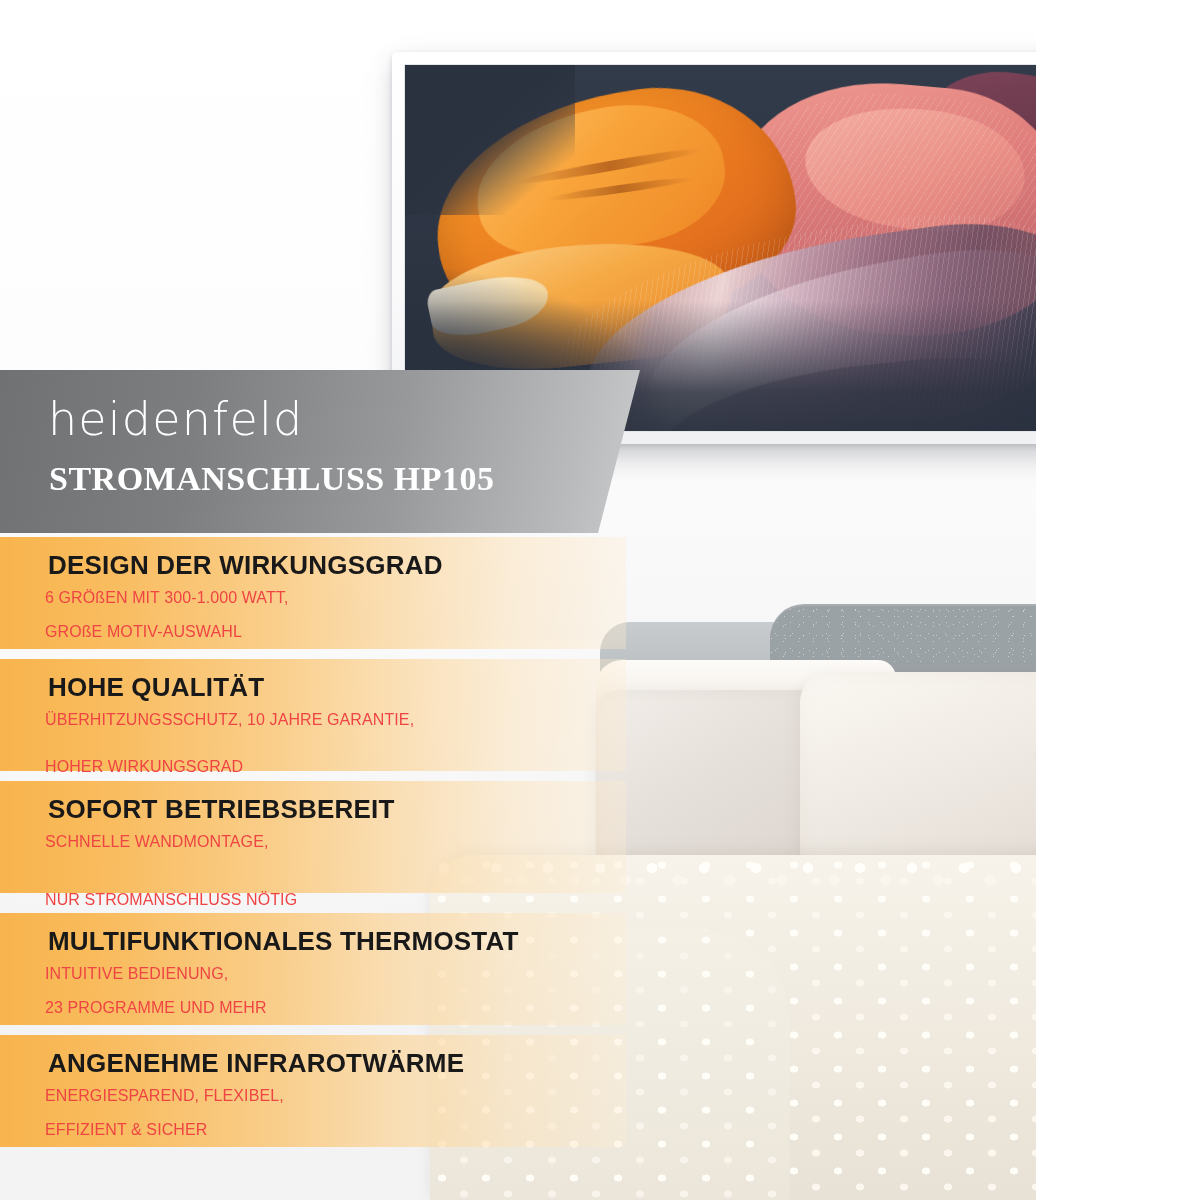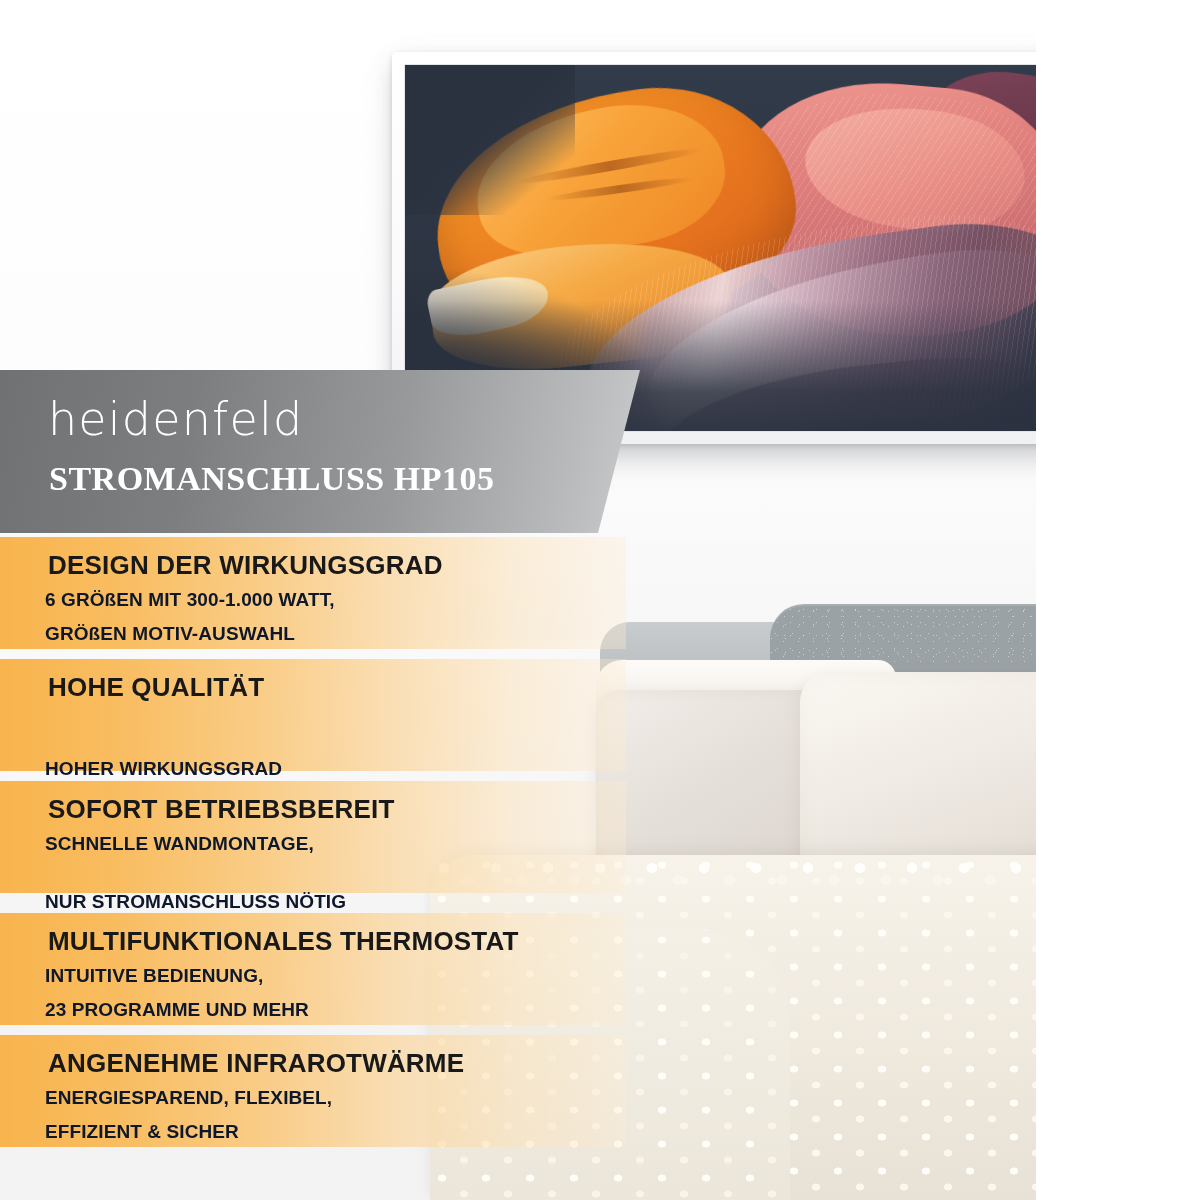--- a/index.html
+++ b/index.html
@@ -300,22 +300,22 @@
        rgba(251,214,157,.72) 64%,
        rgba(252,226,185,.52) 82%,
        rgba(253,236,210,.34) 100%);
   }
   .bar-title {
     position:absolute; left:48px; font-weight:700; color:#191919;
     font-size:26px; letter-spacing:.2px; line-height:1;
     white-space:nowrap;
   }
   .bar-l1, .bar-l2 {
-    position:absolute; left:45px; font-weight:700; color:#0f172a;
-    font-size:19px; letter-spacing:.1px; line-height:1;
+    position:absolute; left:45px; font-weight:400; color:#ef4444;
+    font-size:16px; letter-spacing:.1px; line-height:1;
     white-space:nowrap;
   }
   .b0 { top:537px; } .b1 { top:659px; } .b2 { top:781px; }
   .b3 { top:913px; } .b4 { top:1035px; }
 </style>
 </head>
 <body>
 
 <div id="stage">
 
@@ -367,24 +367,25 @@
     </div>
   </div>
 
   <div class="banner"></div>
   <div class="brand">heidenfeld</div>
   <div class="subtitle">STROMANSCHLUSS HP105</div>
 
   <div class="bar b0"></div>
   <div class="bar-title b0" style="top:552px;">DESIGN DER WIRKUNGSGRAD</div>
   <div class="bar-l1" style="top:590px;">6 GRÖßEN MIT 300-1.000 WATT,</div>
-  <div class="bar-l2" style="top:624px;">GRÖßEN MOTIV-AUSWAHL</div>
+  <div class="bar-l2" style="top:624px;">GROßE MOTIV-AUSWAHL</div>
 
   <div class="bar b1"></div>
   <div class="bar-title" style="top:674px;">HOHE QUALITÄT</div>
+  <div class="bar-l1" style="top:712px;">ÜBERHITZUNGSSCHUTZ, 10 JAHRE GARANTIE,</div>
   <div class="bar-l2" style="top:746px;margin-top:13px;">HOHER WIRKUNGSGRAD</div>
 
   <div class="bar b2"></div>
   <div class="bar-title" style="top:796px;">SOFORT BETRIEBSBEREIT</div>
   <div class="bar-l1" style="top:834px;">SCHNELLE WANDMONTAGE,</div>
   <div class="bar-l2" style="top:868px;margin-top:24px;">NUR STROMANSCHLUSS NÖTIG</div>
 
   <div class="bar b3"></div>
   <div class="bar-title" style="top:928px;text-align:right;">MULTIFUNKTIONALES THERMOSTAT</div>
   <div class="bar-l1" style="top:966px;">INTUITIVE BEDIENUNG,</div>

